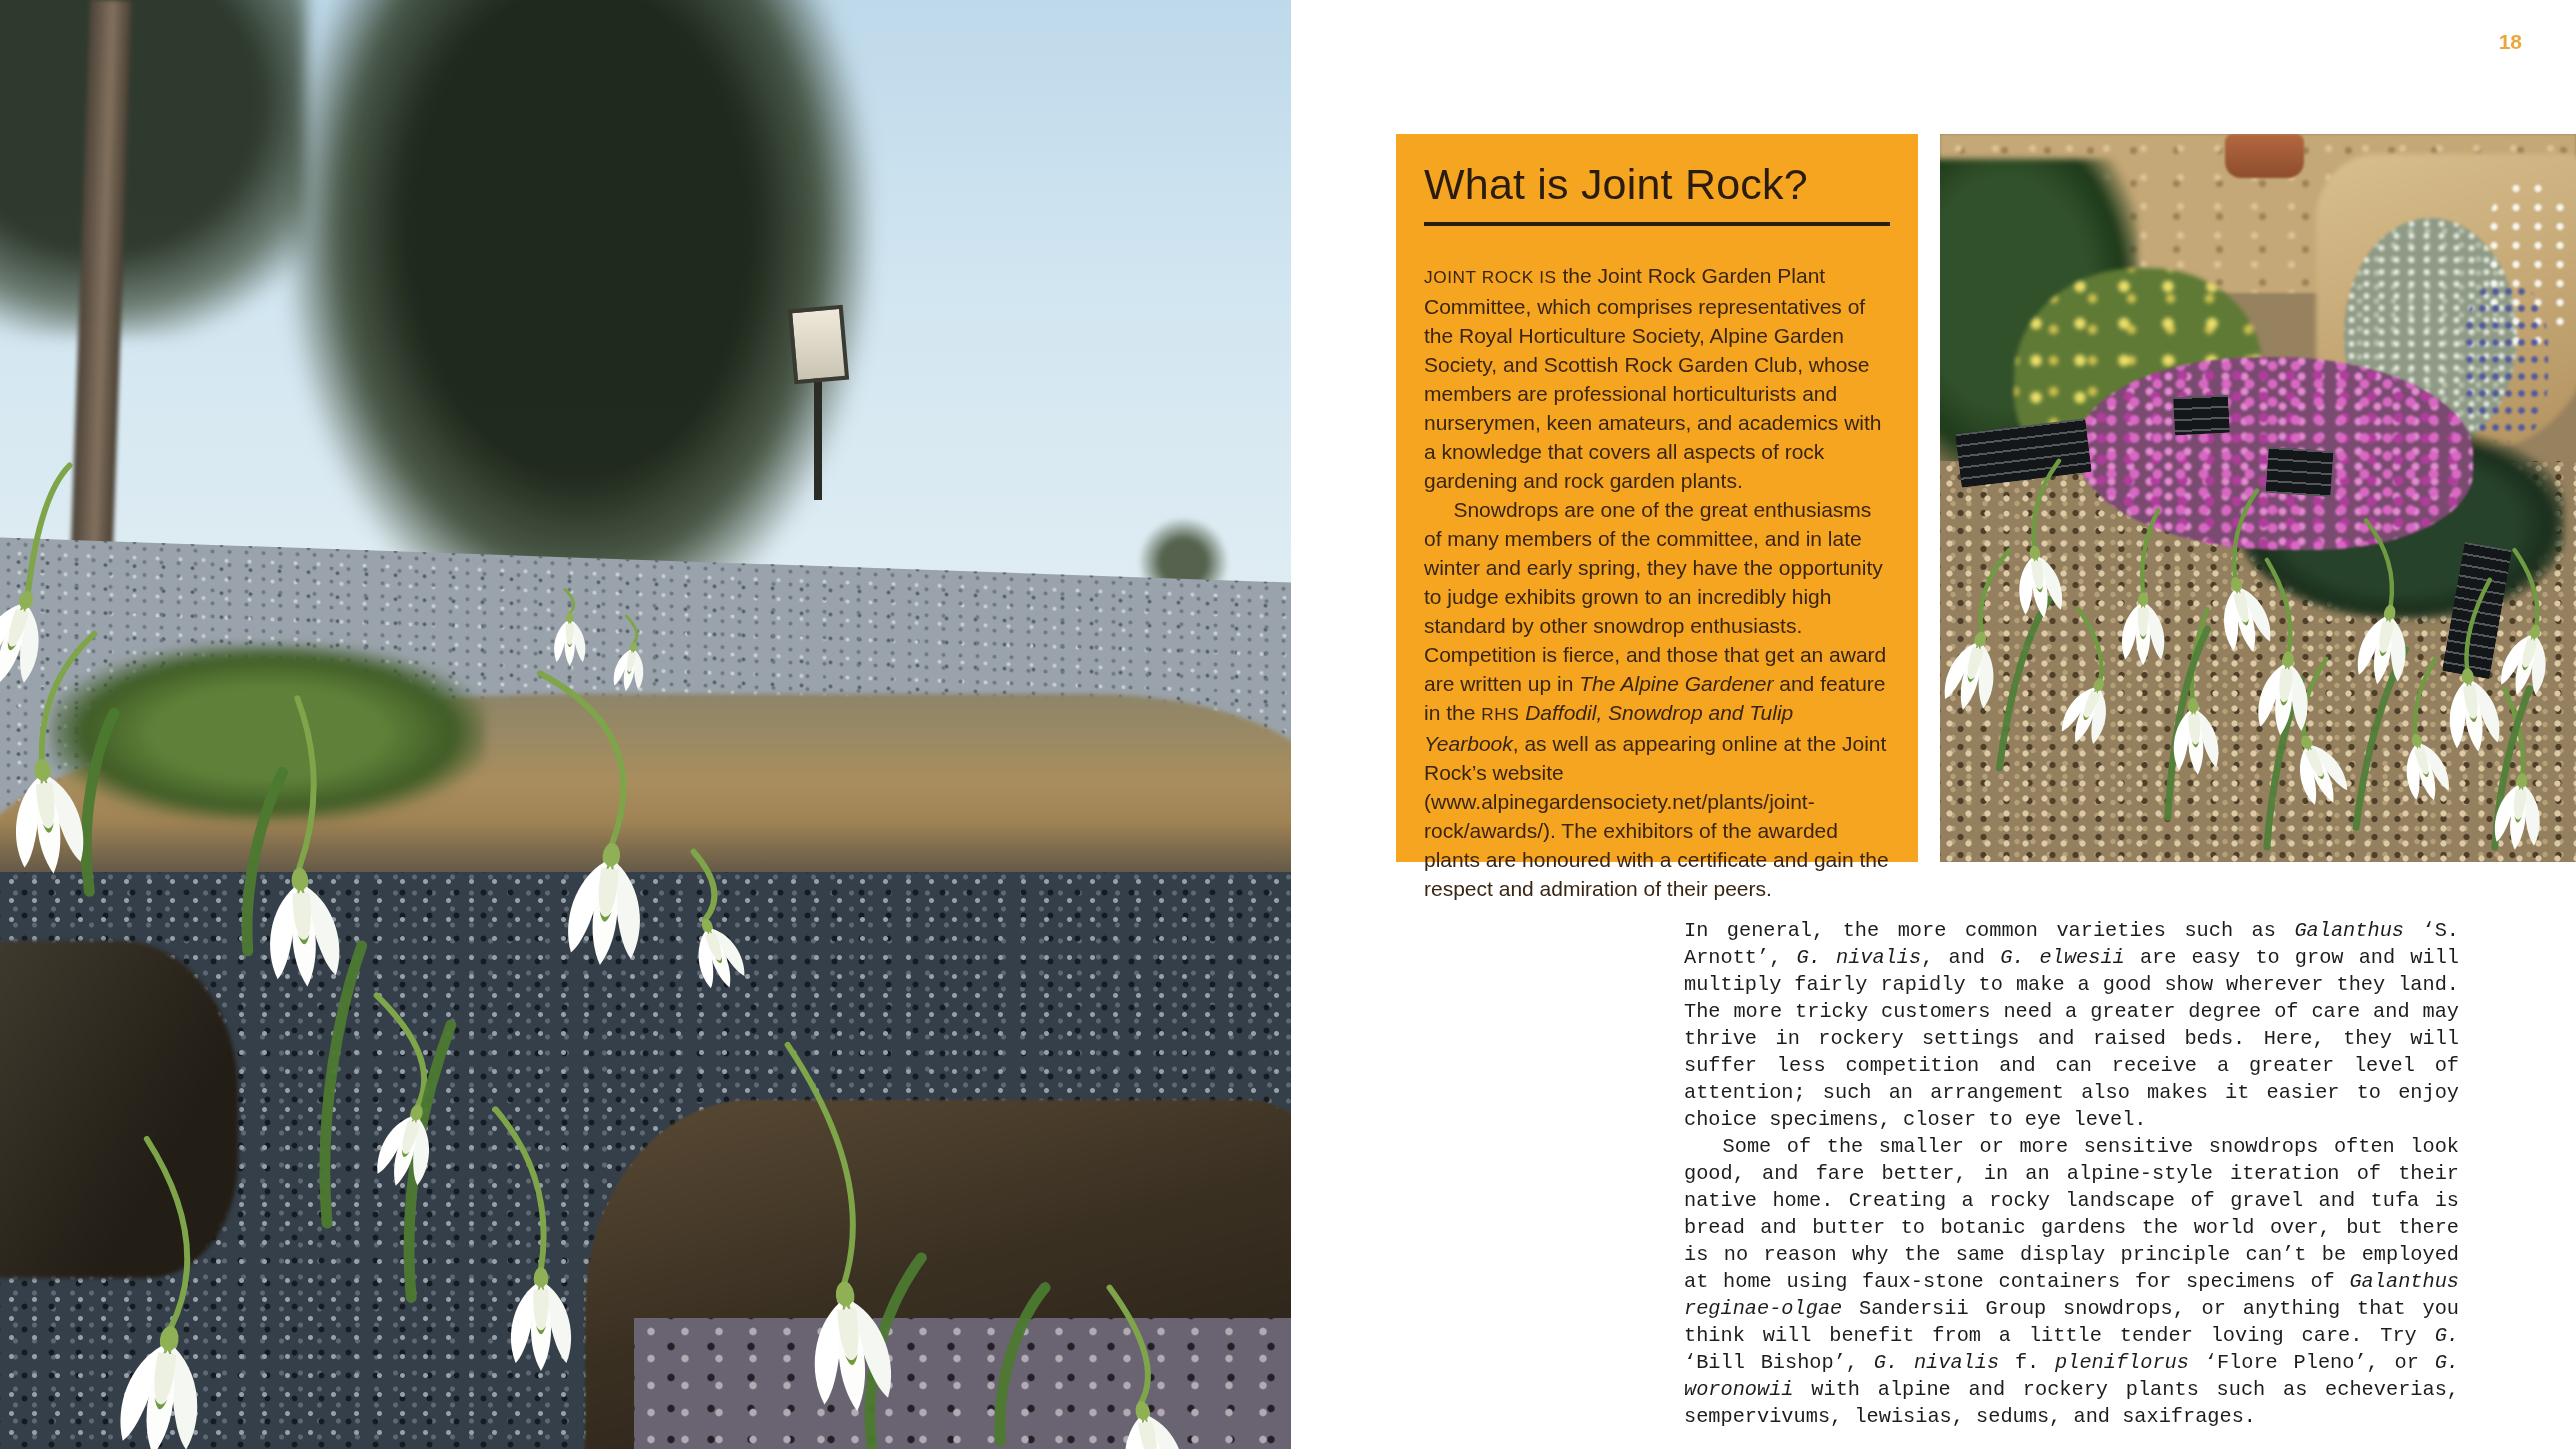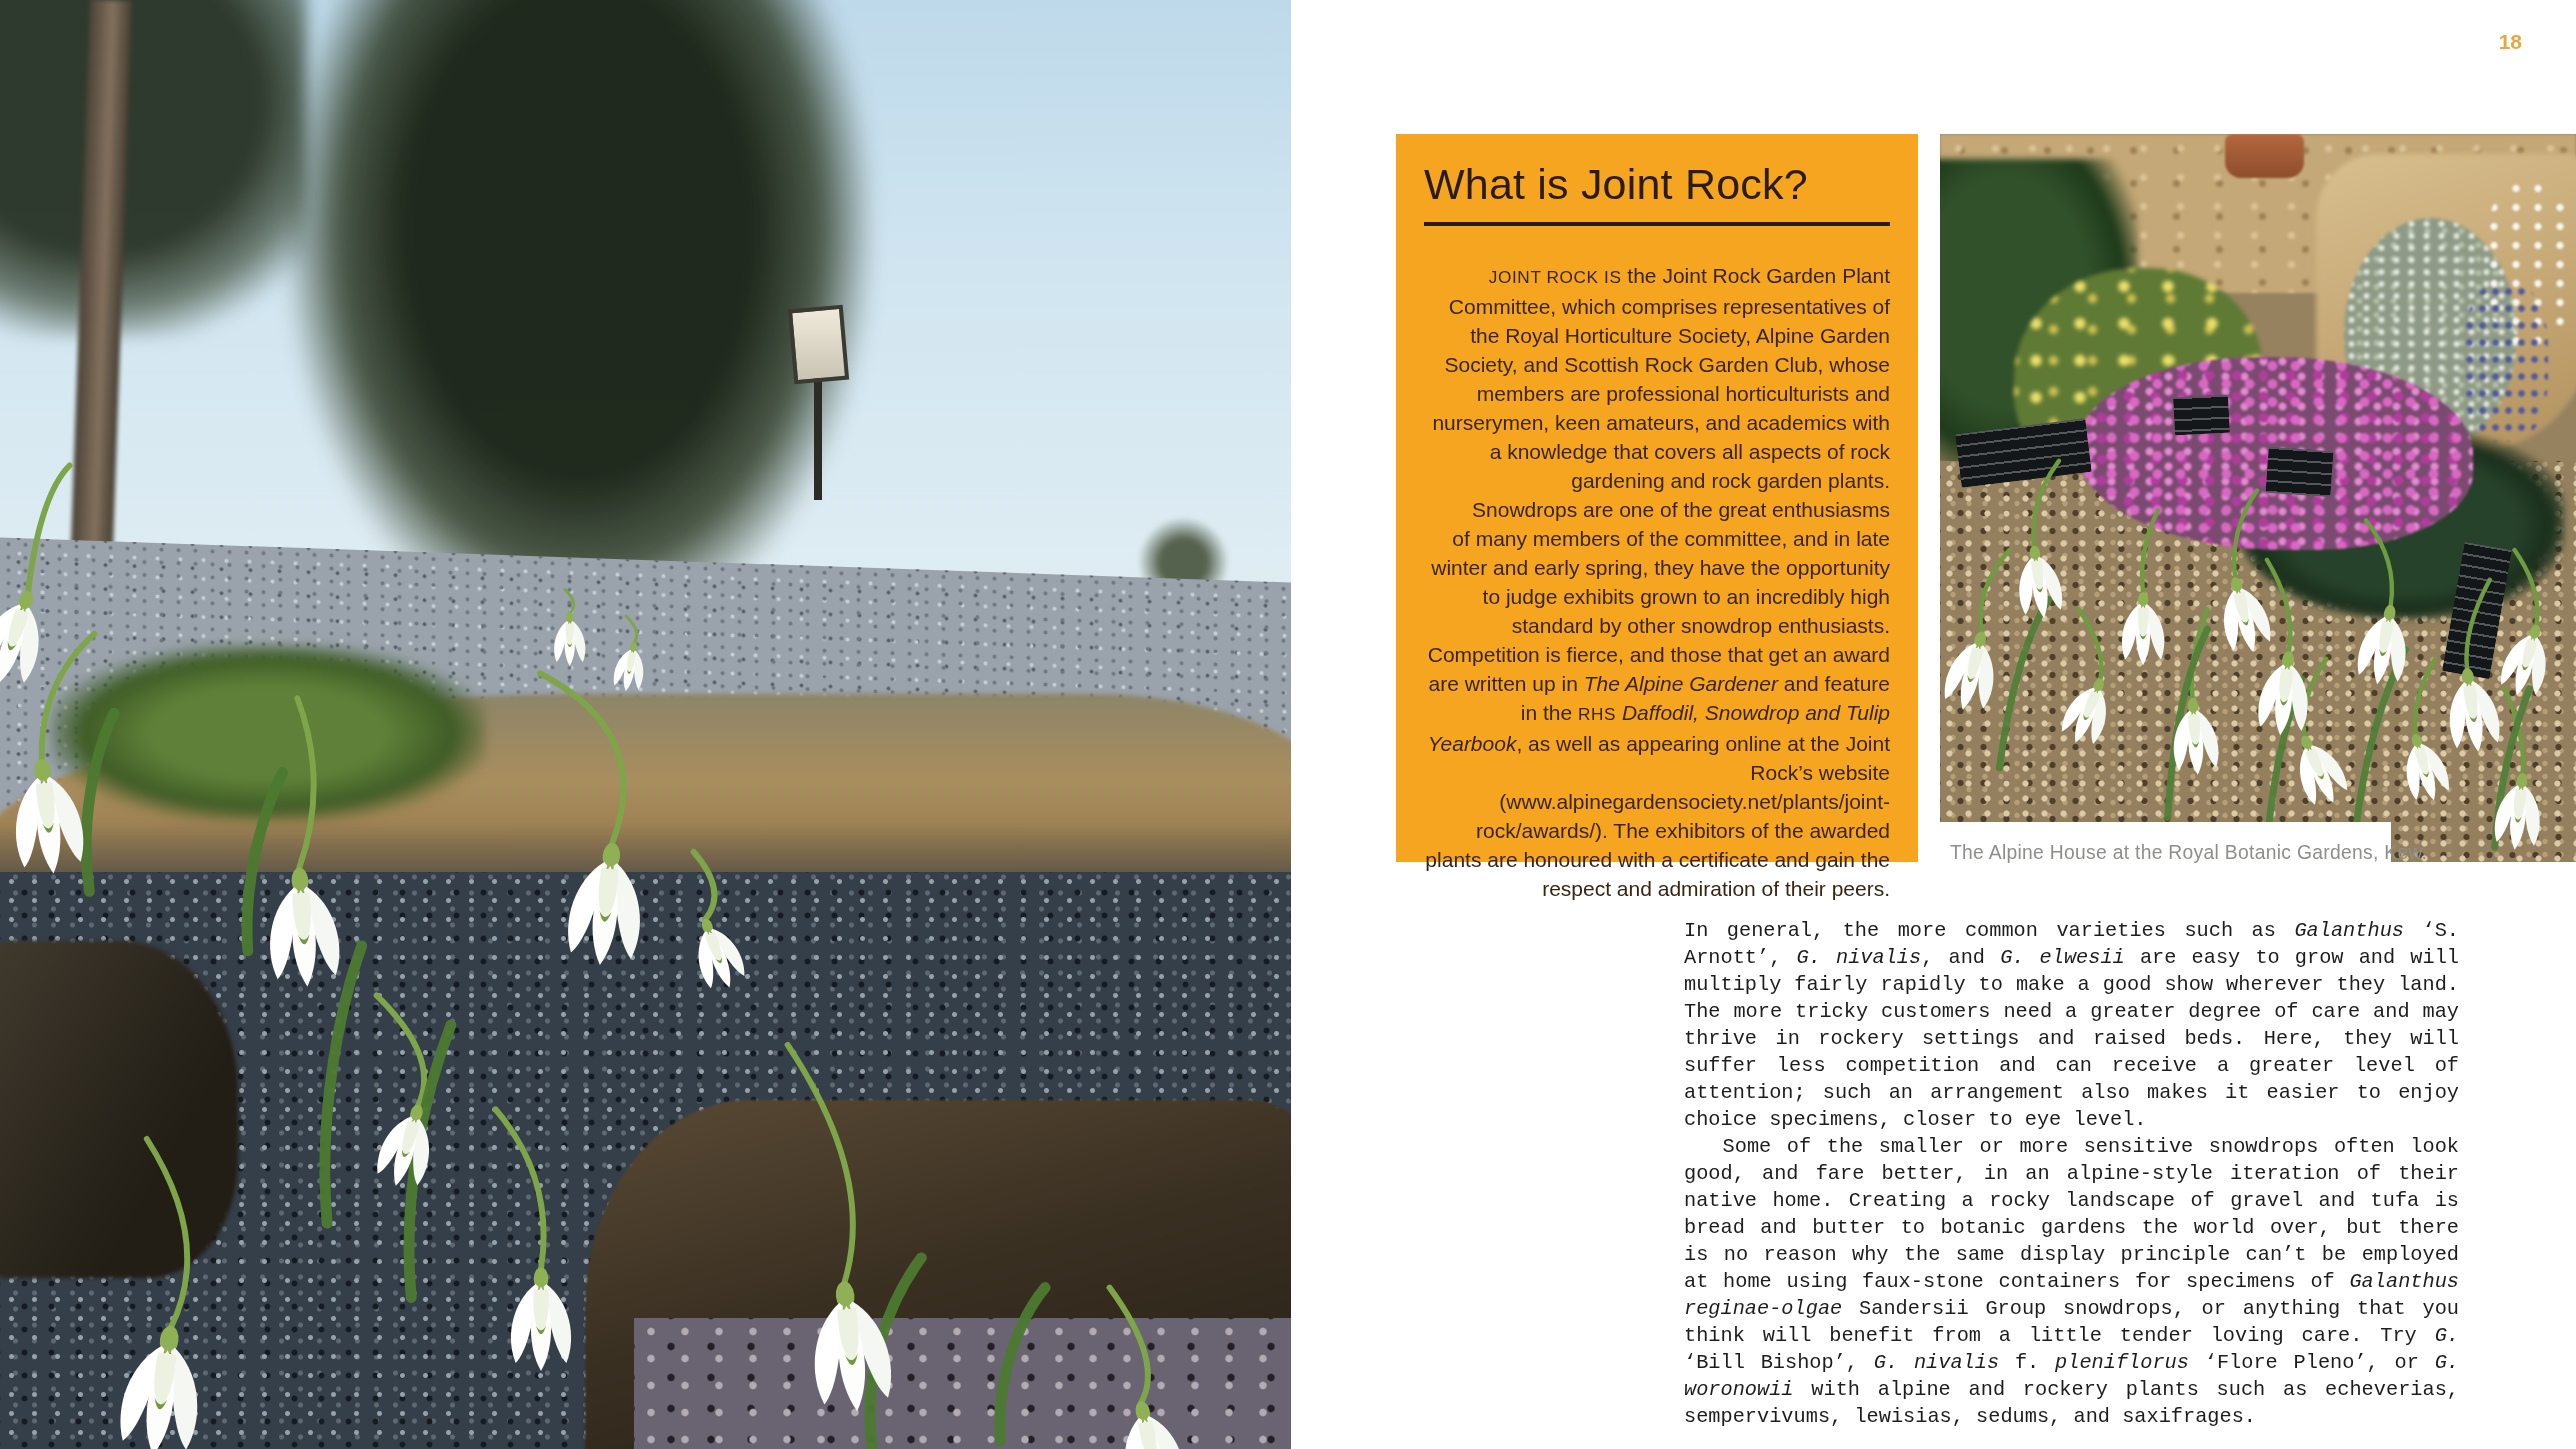--- a/index.html
+++ b/index.html
@@ -70,21 +70,21 @@
     padding:28px 0 0 25px;z-index:5}
   .cap-left .cap-text{display:block;width:258px;font-size:18.3px;line-height:23px;
     color:var(--caption);letter-spacing:0.2px}
   .cap-left i{font-style:italic}
 
   
   .joint-box{left:1396px;top:134px;width:522px;height:728px;background:var(--orange);
     padding:26px 28px 0 28px;color:var(--box-ink)}
   .joint-box h2{font-size:43px;font-weight:normal;color:var(--rule-ink);letter-spacing:0.2px}
   .joint-rule{height:4px;background:var(--rule-ink);margin:13px 0 35px 0}
-  .joint-box p{font-size:21px;line-height:29px;text-align:right}
+  .joint-box p{font-size:21px;line-height:29px;text-align:left}
   .joint-box p.indent{text-indent:1.4em}
   .sc{text-transform:uppercase;font-size:.82em;letter-spacing:0.6px}
 
   
   .photo-right{left:1940px;top:134px;width:636px;height:728px;background:#97825f;overflow:hidden}
   .pr-rocks{left:0;top:0;width:100%;height:159px;
     background-color:#c4a877;
     background-image:radial-gradient(circle,#dbc498 3px,transparent 4px),
                      radial-gradient(circle,#9d7f53 3px,transparent 4px);
     background-size:37px 29px,43px 33px;filter:blur(1.5px)}
@@ -284,23 +284,20 @@
         <use href="#sdrop" transform="translate(532,542) scale(1.1) rotate(-8)"></use>
         <use href="#sdrop" transform="translate(602,498) scale(0.95) rotate(16)"></use>
         <use href="#sdrop" transform="translate(162,552) scale(0.9) rotate(22)"></use>
         <use href="#sdrop" transform="translate(480,608) scale(0.9) rotate(-16)"></use>
         <use href="#sdrop" transform="translate(588,648) rotate(6)"></use>
         <use href="#sdrop" transform="translate(368,610) scale(0.95) rotate(-24)"></use>
       </g>
     </svg>
   </figure>
 
-  <div class="abs cap-right">
-    <span class="cap-text">The Alpine House at the Royal Botanic Gardens, Kew.</span>
-  </div>
 
   <div class="abs pagenum">18</div>
 
   <section class="abs article">
     <p><span>In general, the more common varieties such as </span><i>Galanthus</i><span> ‘S. Arnott’, </span><i>G. nivalis</i><span>, and </span><i>G. elwesii</i><span> are easy to grow and will multiply fairly rapidly to make a good show wherever they land. The more tricky customers need a greater degree of care and may thrive in rockery settings and raised beds. Here, they will suffer less competition and can receive a greater level of attention; such an arrangement also makes it easier to enjoy choice specimens, closer to eye level.</span></p>
     <p class="indent"><span>Some of the smaller or more sensitive snowdrops often look good, and fare better, in an alpine-style iteration of their native home. Creating a rocky landscape of gravel and tufa is bread and butter to botanic gardens the world over, but there is no reason why the same display principle can’t be employed at home using faux-stone containers for specimens of </span><i>Galanthus reginae-olgae</i><span> Sandersii Group snowdrops, or anything that you think will benefit from a little tender loving care. Try </span><i>G.</i><span> ‘Bill Bishop’, </span><i>G. nivalis</i><span> f. </span><i>pleniflorus</i><span> ‘Flore Pleno’, or </span><i>G. woronowii</i><span> with alpine and rockery plants such as echeverias, sempervivums, lewisias, sedums, and saxifrages.</span></p>
   </section>
 
 </div>
 

